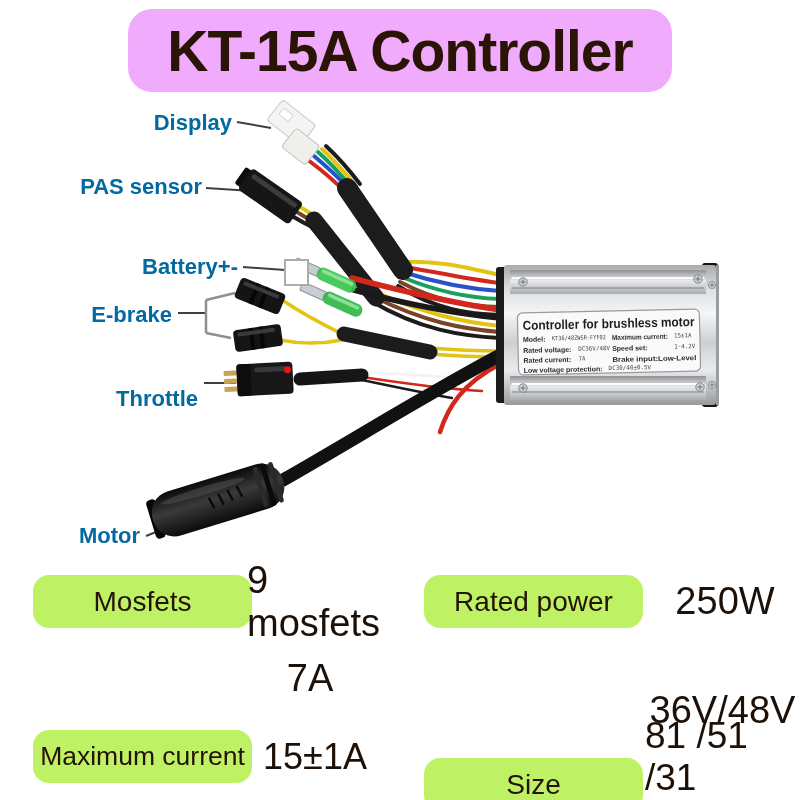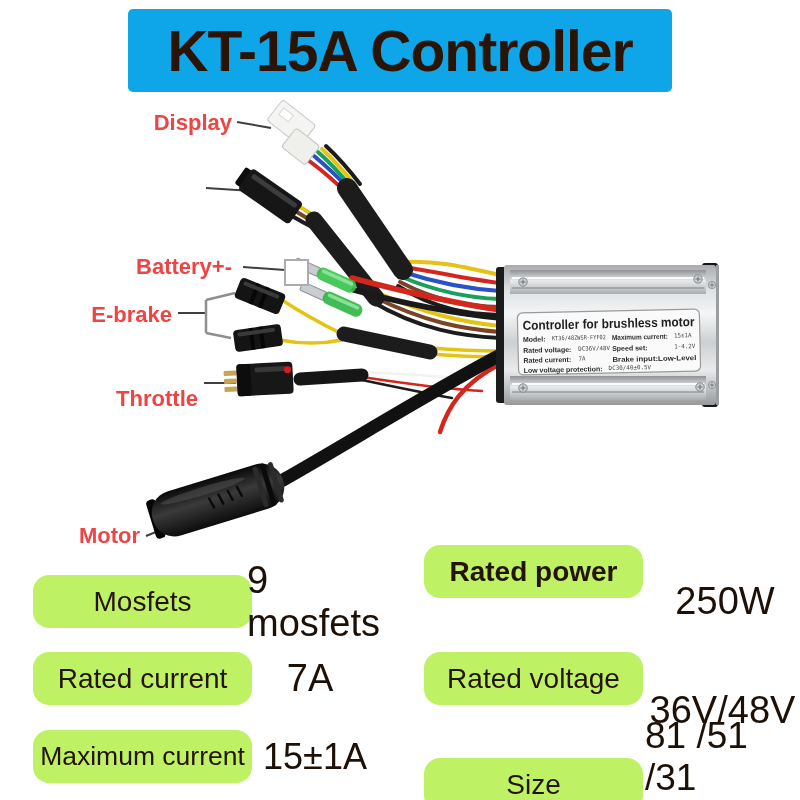--- a/index.html
+++ b/index.html
@@ -1,38 +1,39 @@
 <!DOCTYPE html>
 <html><head>
 <meta charset="utf-8">
 <style>
   html,body{margin:0;padding:0;background:#ffffff;}
   .stage{position:relative;width:800px;height:800px;background:#ffffff;overflow:hidden;
          font-family:"Liberation Sans", sans-serif;}
-  .banner{position:absolute;left:128px;top:9px;width:544px;height:83px;background:#0ea5e9;
-          border-radius:5px;display:flex;align-items:center;justify-content:center;
+  .banner{position:absolute;left:128px;top:9px;width:544px;height:83px;background:#f0abfc;
+          border-radius:24px;display:flex;align-items:center;justify-content:center;
           font-size:57px;font-weight:700;color:#2a1406;letter-spacing:-1px;}
-  .callout{position:absolute;font-weight:700;color:#ef4444;font-size:22px;text-align:right;}
+  .callout{position:absolute;font-weight:700;color:#0369a1;font-size:22px;text-align:right;}
   .photo-svg{position:absolute;left:0;top:92px;width:800px;height:480px;}
   .spec-badge{position:absolute;width:219px;height:53px;background:#bef264;border-radius:16px;
           display:flex;align-items:center;justify-content:center;font-size:28px;color:#241306;}
   .spec-value{position:absolute;height:53px;display:flex;align-items:center;justify-content:center;
           font-size:38px;color:#1d1006;}
   .plate-label{font:bold 7px "Liberation Sans",sans-serif;fill:#2b2b2b;}
   .plate-value{font:5.9px "DejaVu Sans Mono",monospace;fill:#454545;}
 </style>
 </head>
 <body>
 
 <div class="stage">
 
   <div class="banner">KT-15A Controller</div>
 
   <div class="callout" style="left:100px;top:110px;width:132px;">Display</div>
-  <div class="callout" style="left:84px;top:254px;width:148px;">Battery+-</div>
+  <div class="callout" style="left:60px;top:174px;width:142px;">PAS sensor</div>
+  <div class="callout" style="left:90px;top:254px;width:148px;">Battery+-</div>
   <div class="callout" style="left:40px;top:302px;width:132px;">E-brake</div>
   <div class="callout" style="left:60px;top:369px;width:138px;margin-top:17px;">Throttle</div>
   <div class="callout" style="left:30px;top:523px;width:110px;">Motor</div>
 
   <svg class="photo-svg" viewBox="0 0 800 480">
     <defs>
       <linearGradient id="gMetal" x1="0" y1="0" x2="0" y2="1">
         <stop offset="0" stop-color="#a9abad"></stop>
           <stop offset="0.18" stop-color="#dfe1e3"></stop>
         <stop offset="0.35" stop-color="#f4f5f6"></stop>
@@ -215,26 +216,24 @@
       <rect x="-41" y="6" width="13" height="5" rx="1" fill="#c7a553"></rect>
       <rect x="-28" y="-16" width="56" height="32" rx="4" fill="#171717"></rect>
       <rect x="-28" y="-16" width="14" height="32" rx="3" fill="#0d0d0d"></rect>
       <rect x="-10" y="-12" width="32" height="5" rx="2" fill="#383838"></rect>
       <circle cx="23" cy="-8" r="3.5" fill="#e01818"></circle>
     </g>
   </svg>
 
   <div class="spec-badge" style="left:33px;top:575px;">Mosfets</div>
   <div class="spec-value" style="left:247px;top:575px;width:160px;">9 mosfets</div>
-  <div class="spec-badge" style="left:424px;top:545px;font-weight:bold;">Rated power</div>
+  <div class="spec-badge" style="left:424px;top:575px;">Rated power</div>
   <div class="spec-value" style="left:650px;top:575px;width:150px;text-align:center;">250W</div>
 
-  <div class="spec-badge" style="left:33px;top:652px;">Rated current</div>
   <div class="spec-value" style="left:245px;top:652px;width:130px;">7A</div>
-  <div class="spec-badge" style="left:424px;top:652px;">Rated voltage</div>
   <div class="spec-value" style="left:645px;top:652px;width:155px;margin-top:32px;">36V/48V</div>
 
   <div class="spec-badge" style="left:33px;top:730px;font-size:26.5px;">Maximum current</div>
   <div class="spec-value" style="left:245px;top:730px;width:140px;font-size:36px;">15±1A</div>
   <div class="spec-badge" style="left:424px;top:758px;">Size</div>
   <div class="spec-value" style="left:645px;top:730px;width:158px;font-size:37px;">81 /51 /31</div>
 
 </div>
 
 </body></html>

